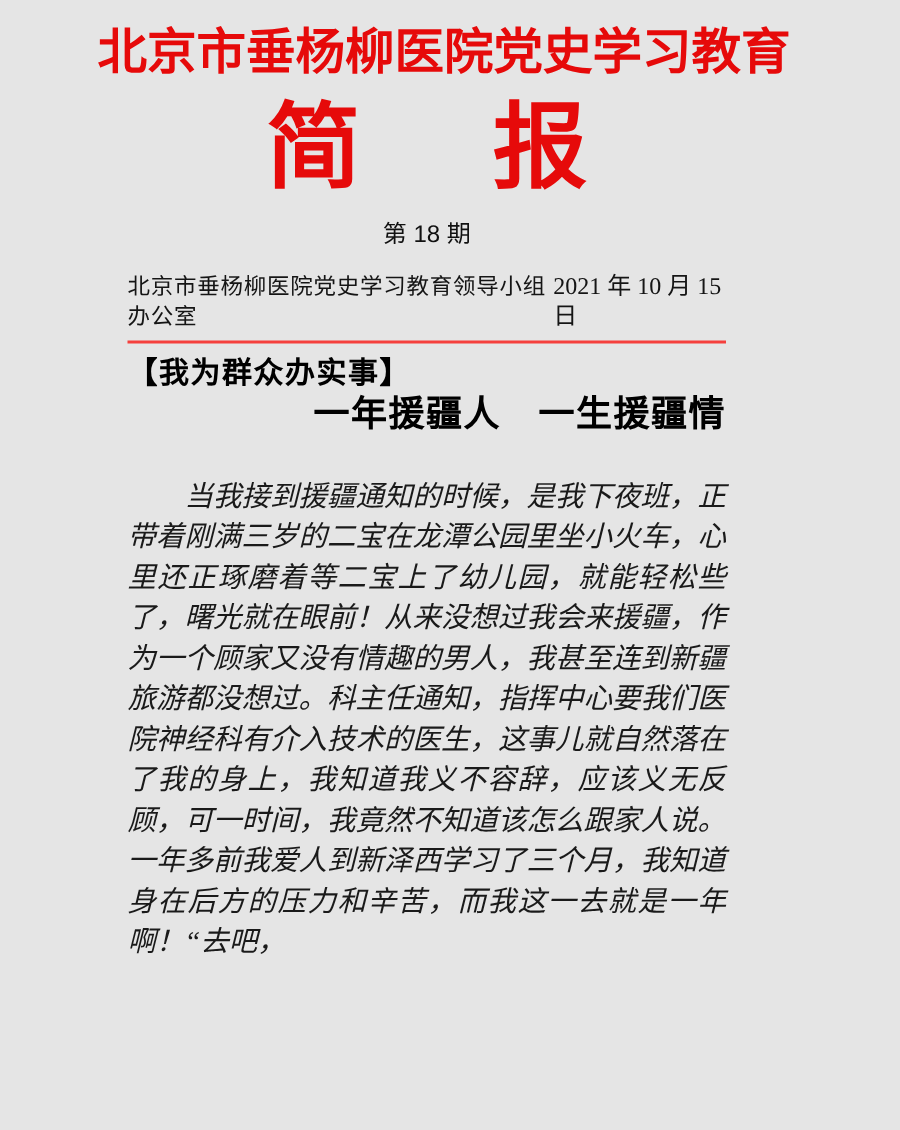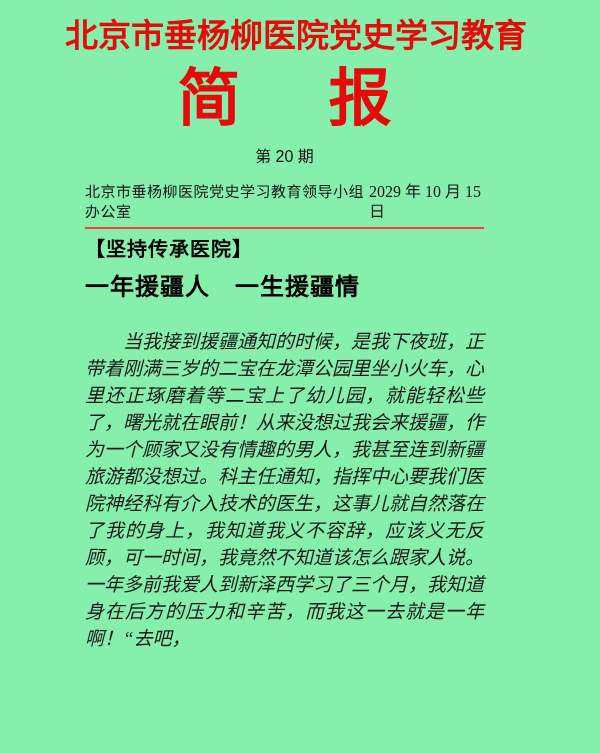--- a/index.html
+++ b/index.html
@@ -15,21 +15,21 @@
     font-family: "Liberation Serif", "DejaVu Serif", serif;
     color: var(--body-text, #1f1f1f);
   }
 
   .page {
     width: 600px;
     height: 753px;
     padding: 14px 116px 12px 85px;
     display: flex;
     flex-direction: column;
-    background: #86efac;
+    background: #e5e5e5;
   }
 
   
   .masthead-org {
     text-align: center;
     font-size: 33px;
     font-weight: bold;
     color: var(--masthead-red, #e60a0a);
     letter-spacing: 0px;
     line-height: 44px;
@@ -82,25 +82,25 @@
     margin-top: 7px;
     font-size: 20px;
     font-weight: bold;
     line-height: 26px;
     color: #000;
     font-family: "Liberation Sans", "DejaVu Sans", sans-serif;
     letter-spacing: 1px;
   }
 
   .article-title {
-    text-align: left;
+    text-align: right;
     font-size: 24px;
     font-weight: bold;
     line-height: 30px;
-    margin-top: 10px;
+    margin-top: 0;
     color: #000;
     letter-spacing: 1px;
   }
 
   .editor-label {
     margin-top: 7px;
     text-indent: 2em;
     font-size: 19px;
     line-height: 27px;
     font-style: italic;
@@ -133,30 +133,30 @@
 
 <div class="page">
 
   <div class="masthead-org">北京市垂杨柳医院党史学习教育</div>
 
   <div class="bulletin-title">
     <span>简</span>
     <span>报</span>
   </div>
 
-  <div class="issue-number">第 20 期</div>
+  <div class="issue-number">第 18 期</div>
 
   <div class="meta-row">
     <span class="meta-office">北京市垂杨柳医院党史学习教育领导小组办公室</span>
-    <span class="meta-date">2029 年 10 月 15 日</span>
+    <span class="meta-date">2021 年 10 月 15 日</span>
   </div>
 
   <div class="header-rule"></div>
 
-  <div class="section-tag">【坚持传承医院】</div>
+  <div class="section-tag">【我为群众办实事】</div>
 
   <div class="article-title">一年援疆人　一生援疆情</div>
 
 
 
   <p class="body-paragraph">当我接到援疆通知的时候，是我下夜班，正带着刚满三岁的二宝在龙潭公园里坐小火车，心里还正琢磨着等二宝上了幼儿园，就能轻松些了，曙光就在眼前！从来没想过我会来援疆，作为一个顾家又没有情趣的男人，我甚至连到新疆旅游都没想过。科主任通知，指挥中心要我们医院神经科有介入技术的医生，这事儿就自然落在了我的身上，我知道我义不容辞，应该义无反顾，可一时间，我竟然不知道该怎么跟家人说。一年多前我爱人到新泽西学习了三个月，我知道身在后方的压力和辛苦，而我这一去就是一年啊！“去吧，</p>
 
 </div>
 
 </body></html>

